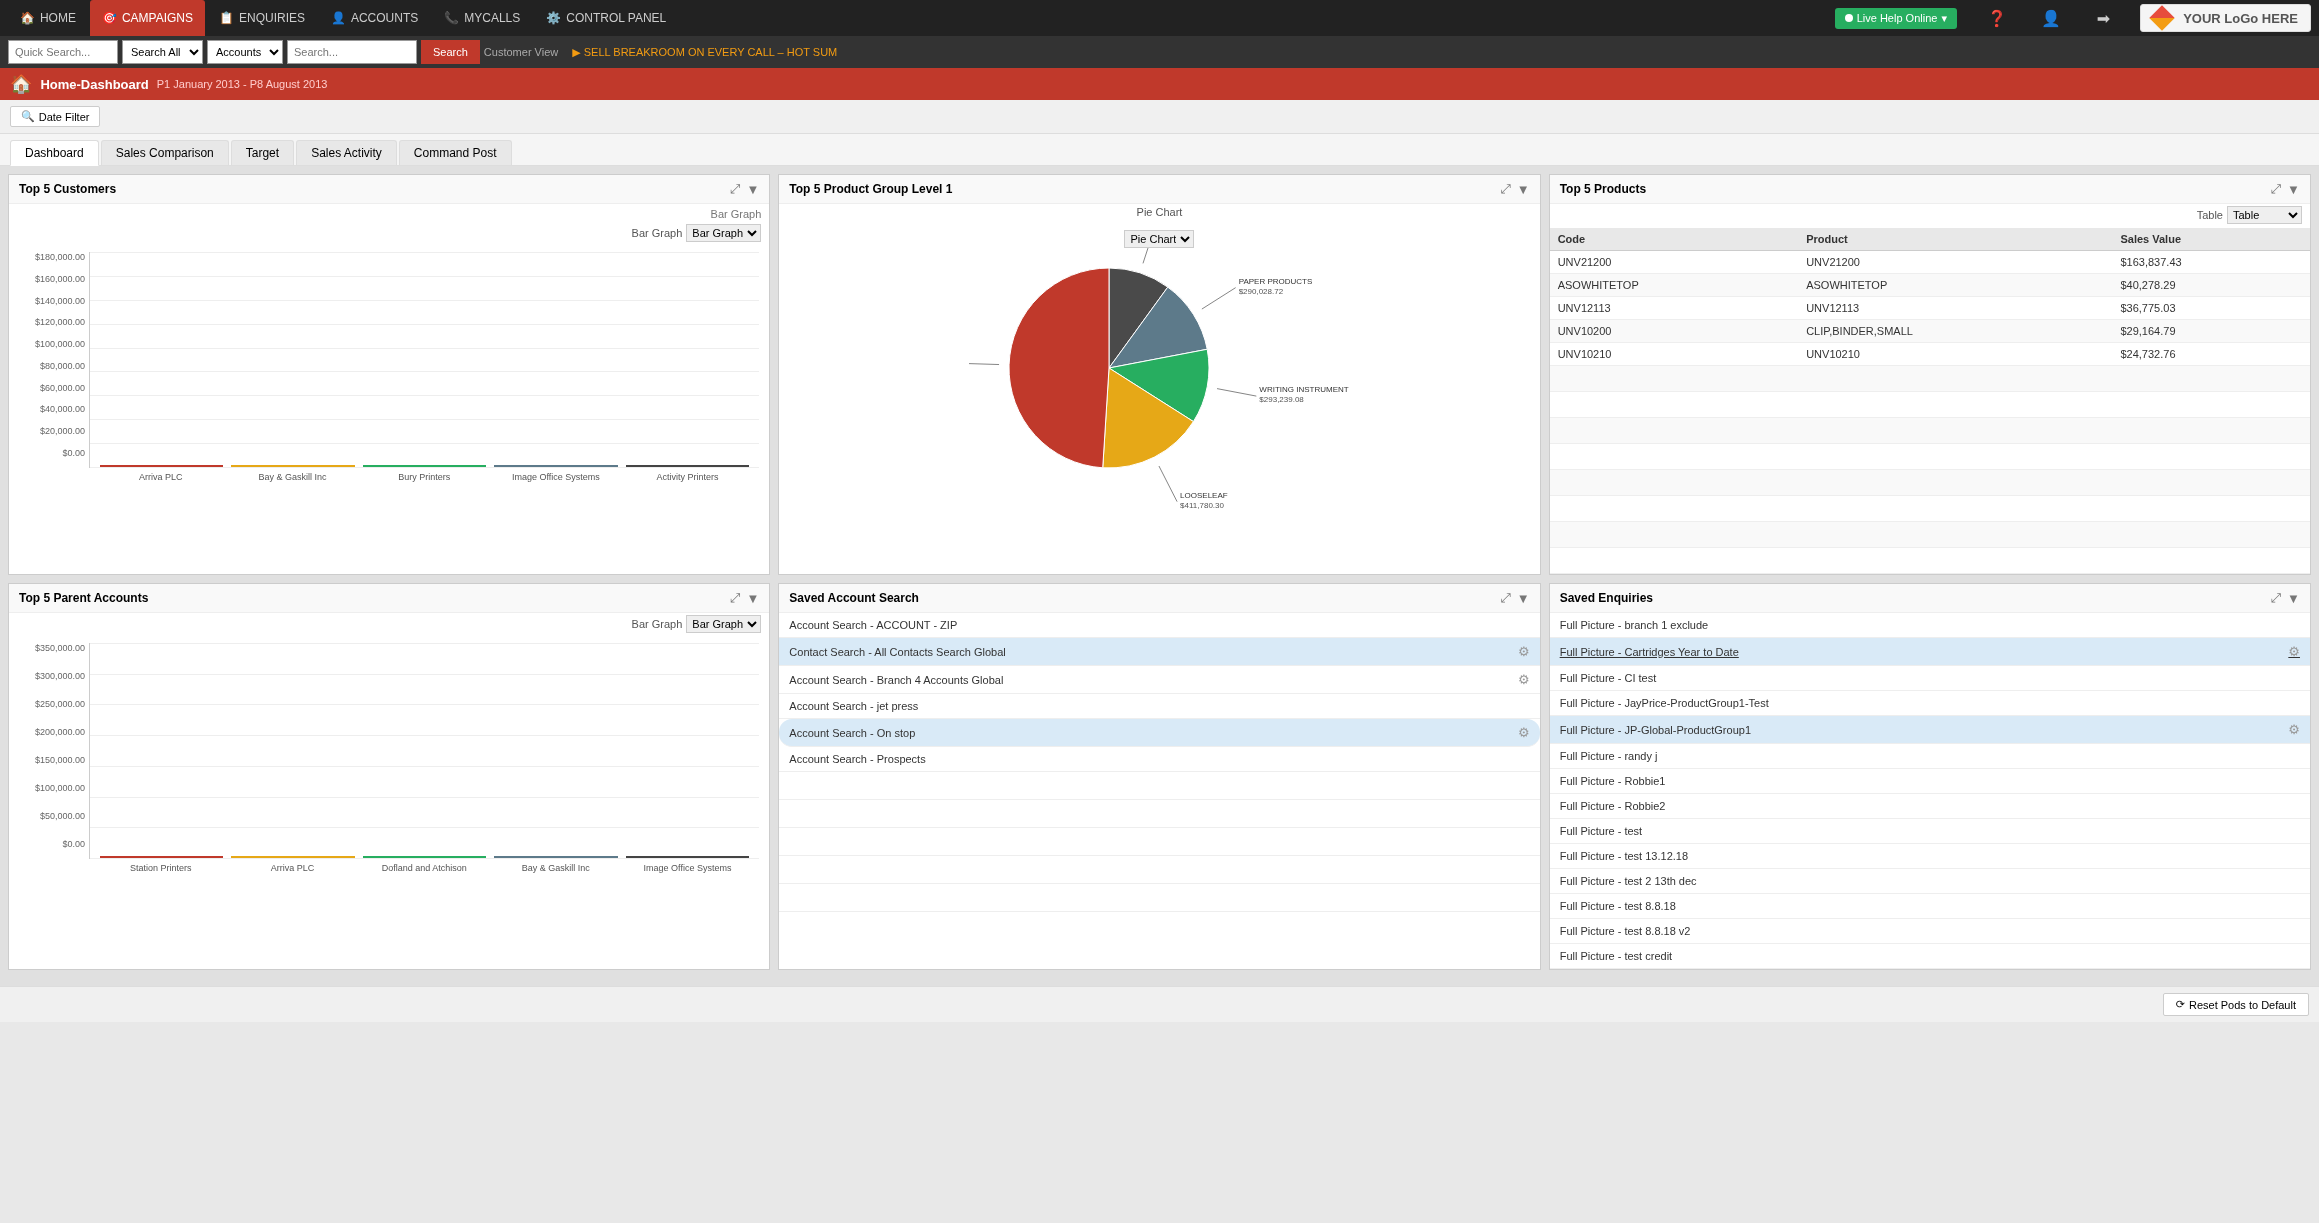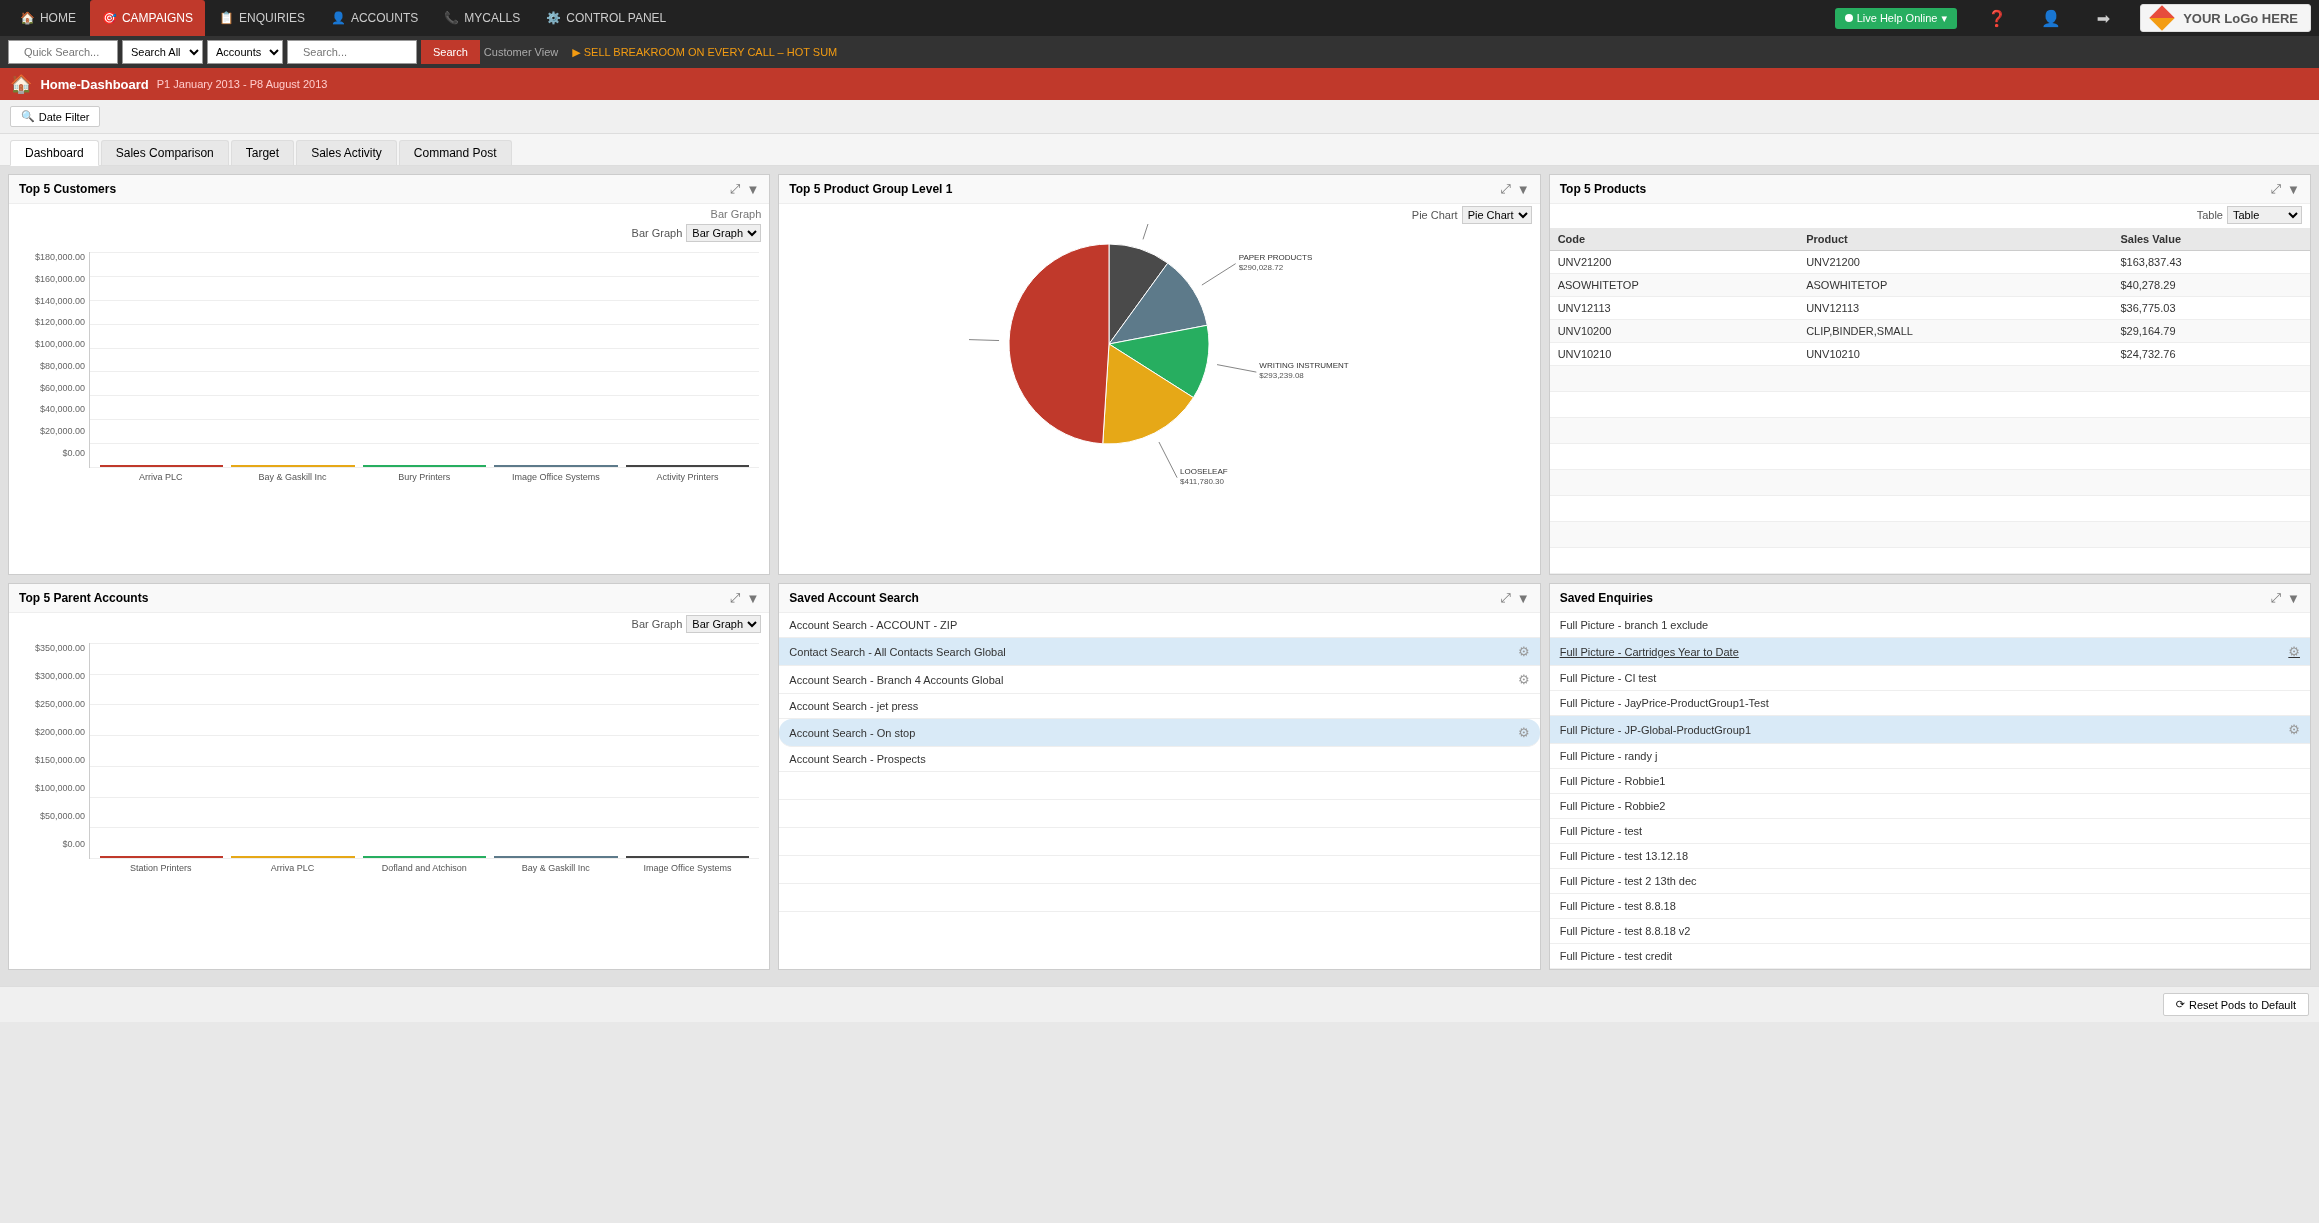--- a/index.html
+++ b/index.html
@@ -62,21 +62,21 @@
       background: #333;
       display: flex;
       align-items: center;
       padding: 5px 8px;
       gap: 4px;
       height: 32px;
     }
     .search-bar input {
       background: #fff;
       border: 1px solid #999;
-      padding: 3px 15px;
+      padding: 3px 6px;
       font-size: 11px;
       height: 24px;
     }
     .search-bar select {
       background: #fff;
       border: 1px solid #999;
       padding: 2px 4px;
       font-size: 11px;
       height: 24px;
     }
@@ -429,21 +429,21 @@
     </div>
 
     <div class="pod">
       <div class="pod-header">
         <span class="pod-title">Top 5 Product Group Level 1</span>
         <div class="pod-controls">
           <span class="pod-icon-btn">⤢</span>
           <span class="pod-icon-btn">▼</span>
         </div>
       </div>
-      <div style="display:flex;justify-content:flex-end;align-items:center;gap:4px;padding:2px 8px 0;font-size:11px;color:#555;">
+      <div style="display:flex;justify-content:flex-end;align-items:center;gap:12px;padding:2px 8px 0;font-size:11px;color:#555;flex-direction:column;">
         <span>Pie Chart</span>
         <select style="font-size:11px;border:1px solid #ccc;padding:1px;"><option>Pie Chart</option><option>Table</option></select>
       </div>
       <div class="pie-chart-area" id="pie-chart-area">
           <svg width="380" height="280">
             <path d="M 140 120 L 140 20 A 100 100 0 0 1 198.77852522924732 39.09830056250526 Z" fill="#4a4a4a" stroke="#fff" stroke-width="1"></path>
             <path d="M 140 120 L 198.77852522924732 39.09830056250526 A 100 100 0 0 1 238.22872507286888 101.26186854142753 Z" fill="#5d7a8a" stroke="#fff" stroke-width="1"></path>
             <path d="M 140 120 L 238.22872507286888 101.26186854142753 A 100 100 0 0 1 224.4327925502015 173.58267949789965 Z" fill="#27ae60" stroke="#fff" stroke-width="1"></path>
             <path d="M 140 120 L 224.4327925502015 173.58267949789965 A 100 100 0 0 1 133.72094804706865 219.80267284282715 Z" fill="#e6a817" stroke="#fff" stroke-width="1"></path>
             <path d="M 140 120 L 133.72094804706865 219.80267284282715 A 100 100 0 0 1 139.99999999999997 20 Z" fill="#c0392b" stroke="#fff" stroke-width="1"></path>

